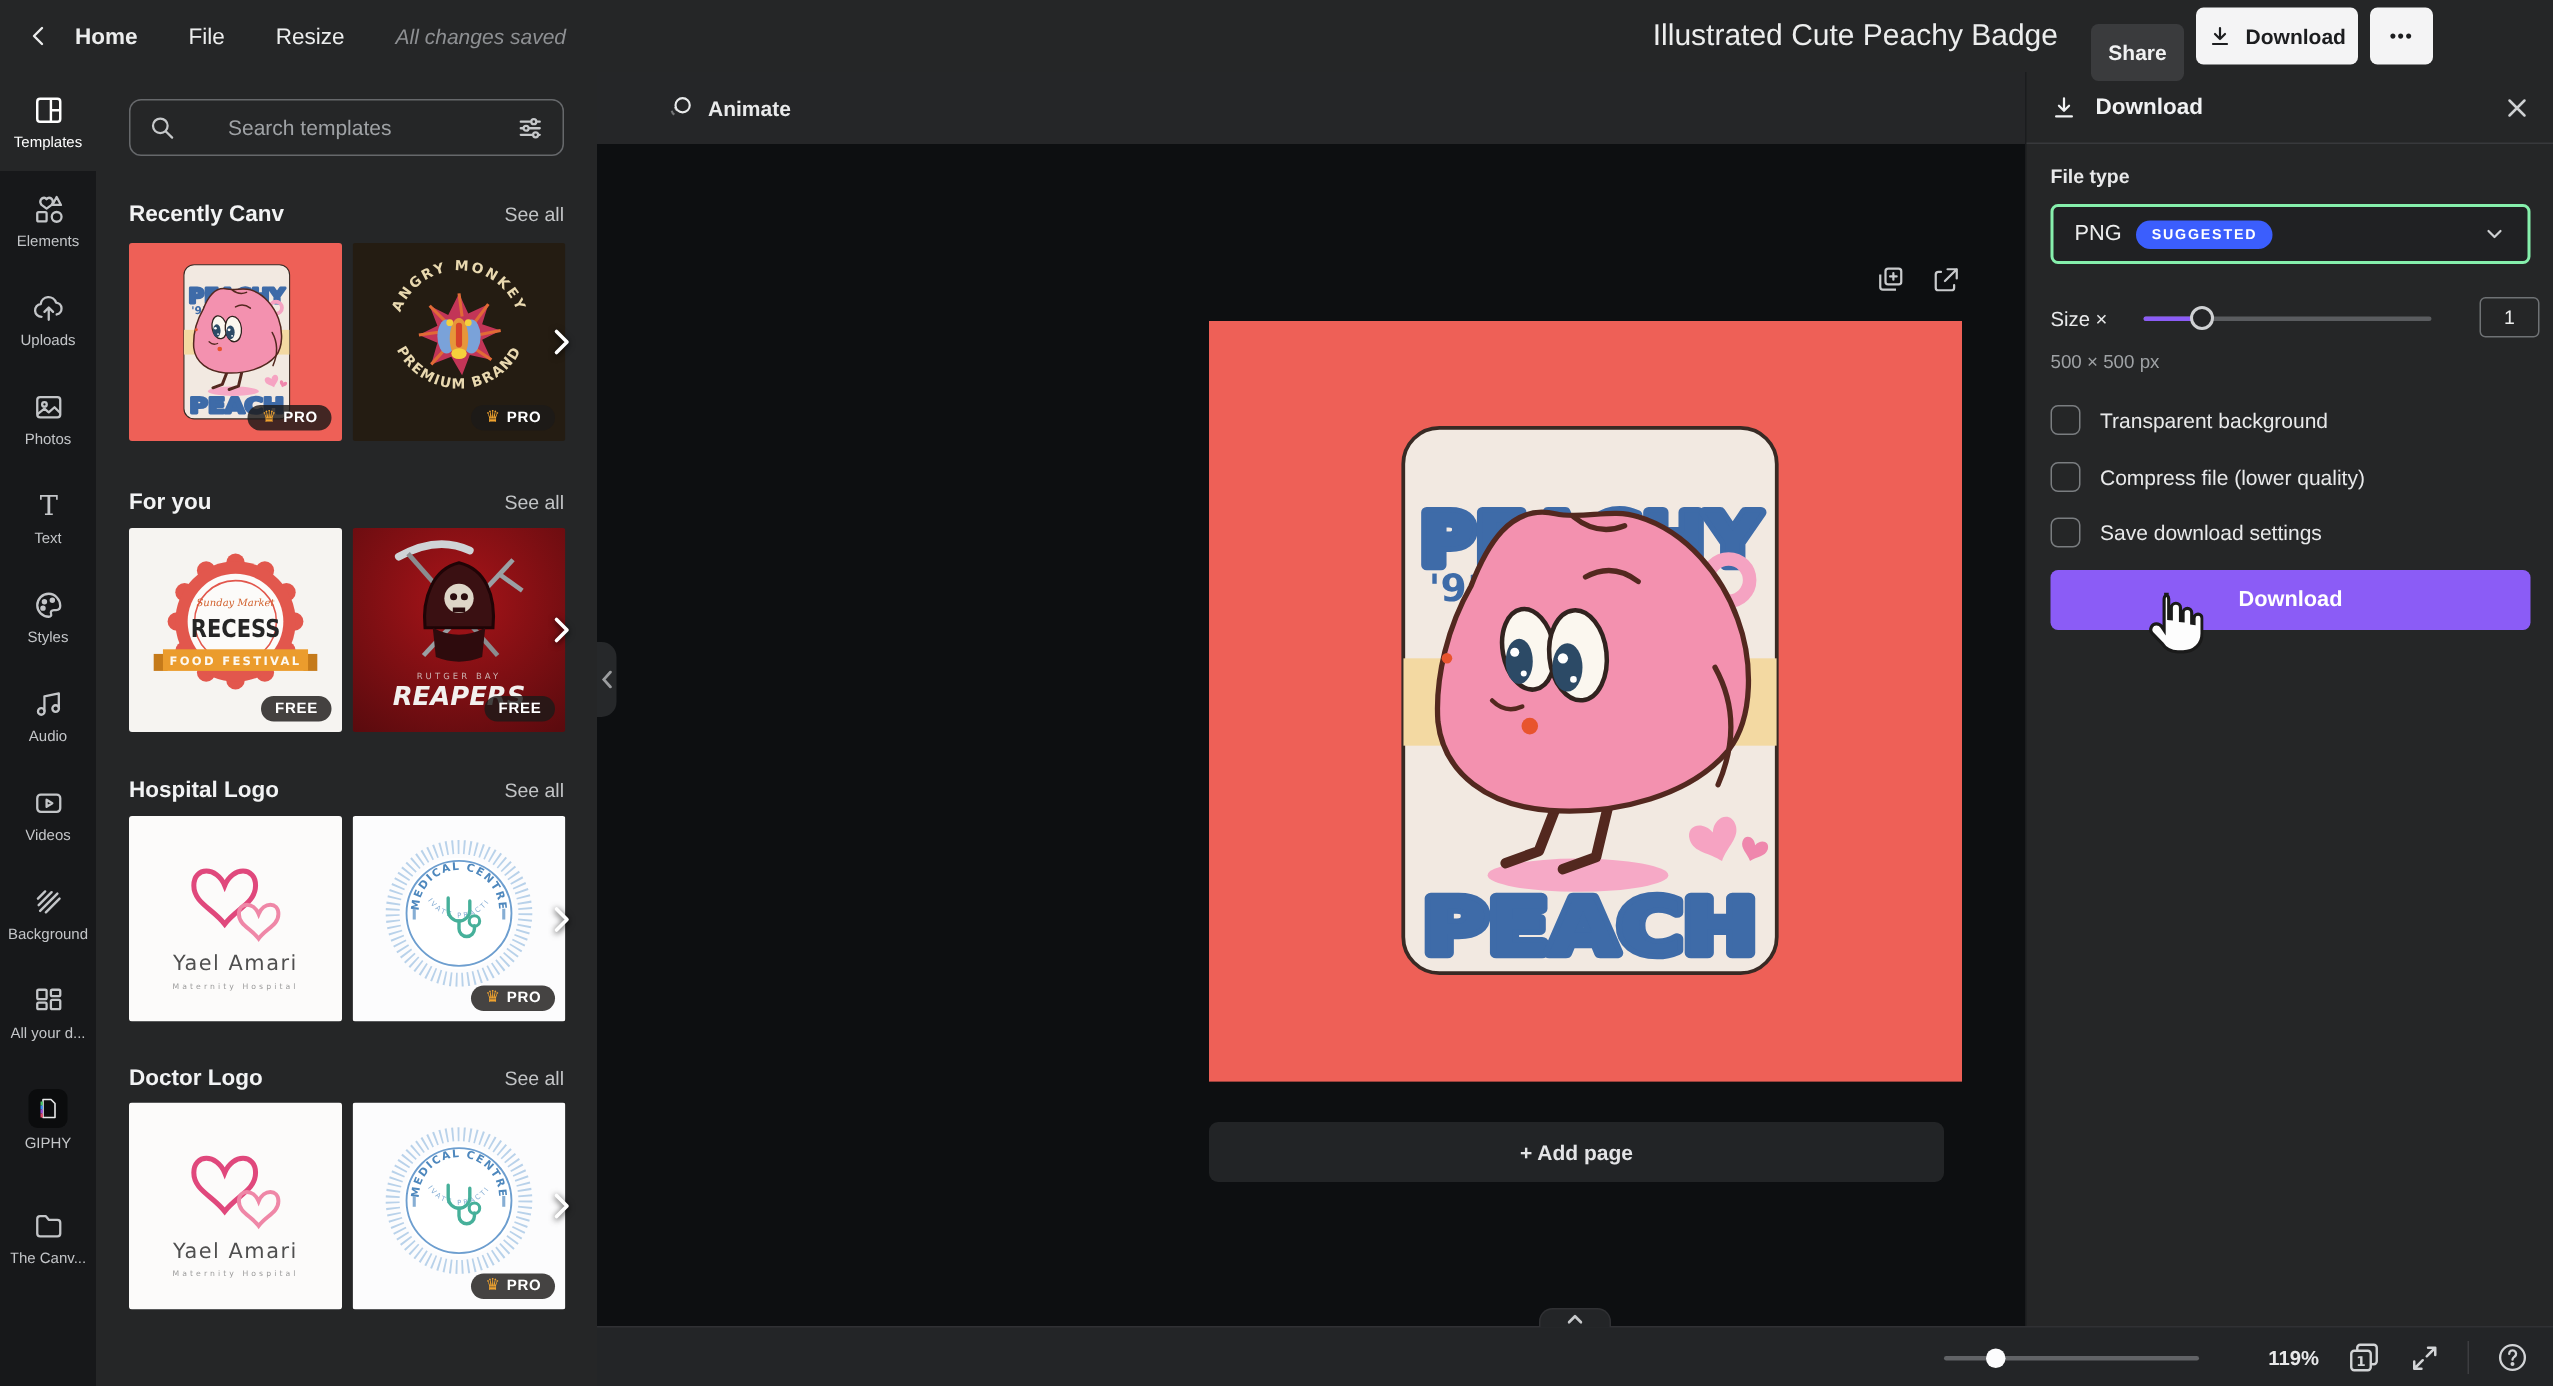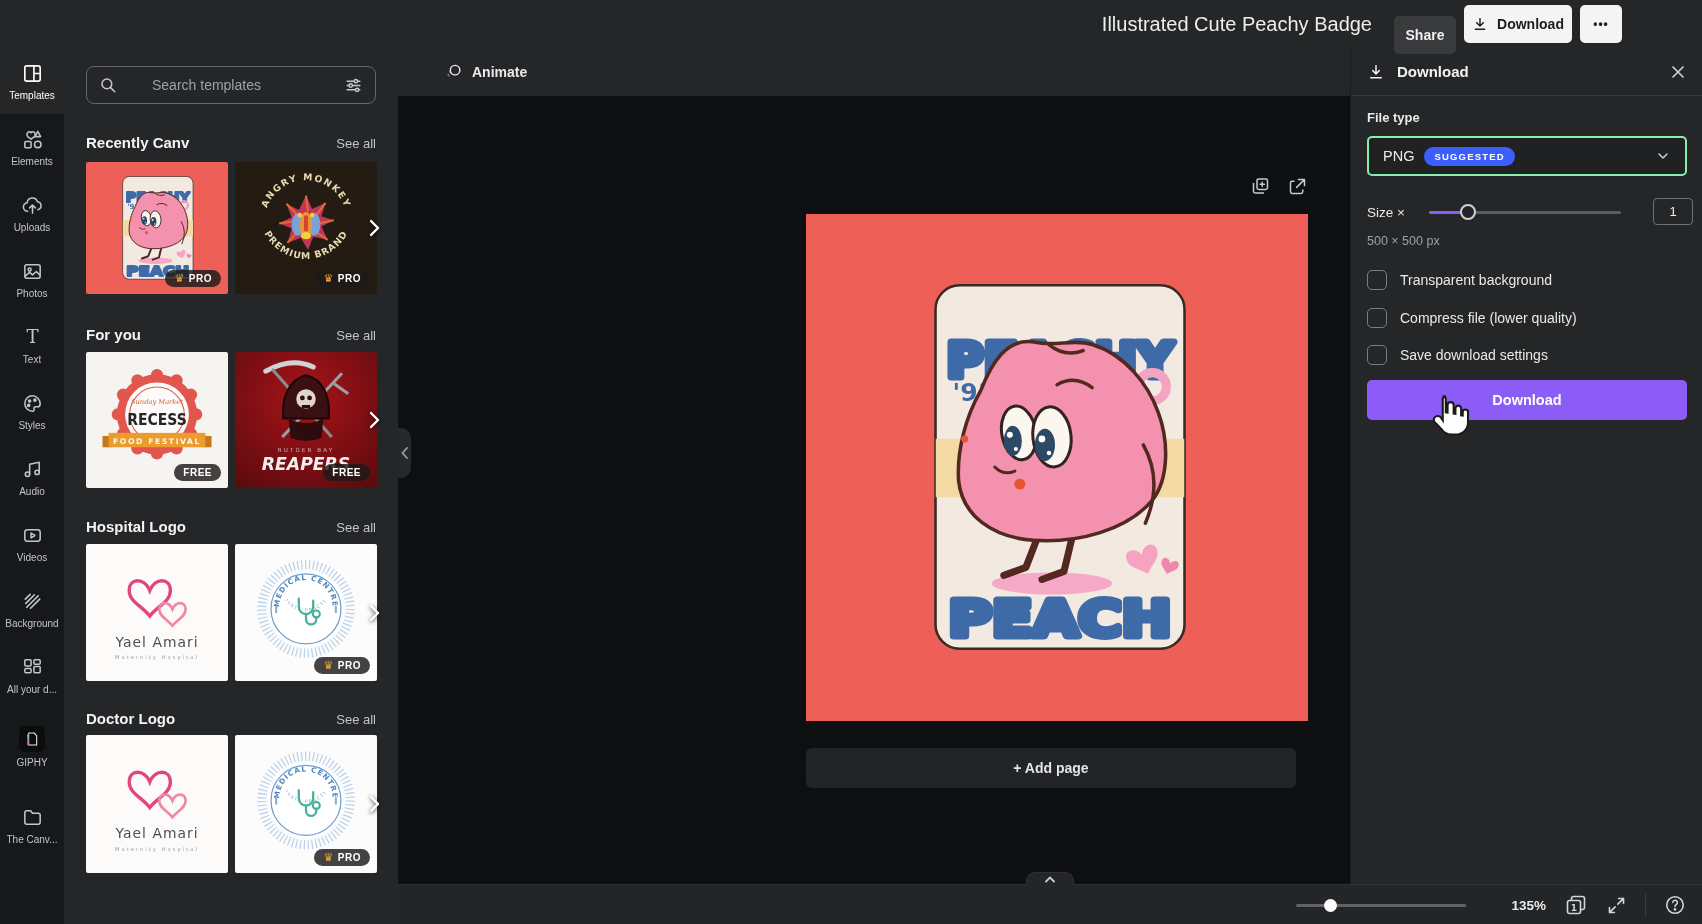--- a/index.html
+++ b/index.html
@@ -233,20 +233,31 @@
       <path d="M 62,54 v8 a 7,7 0 0 0 14,0 v-6" fill="none" stroke="#46b09a" stroke-width="2.2" stroke-linecap="round"></path>
       <path d="M 69,69 v5 a 5,5 0 0 0 10,0 v-2" fill="none" stroke="#46b09a" stroke-width="2.2" stroke-linecap="round"></path>
       <circle cx="79" cy="69" r="3.4" fill="none" stroke="#46b09a" stroke-width="2"></circle>
     </g>
   </defs>
 </svg>
 
 <div id="app">
 
   <div class="topbar">
+    <div class="topbar-left">
+      <div class="tb-item tb-home">
+        <svg class="ic" width="16" height="16" viewBox="0 0 24 24" fill="none" stroke="#eceded" stroke-width="2.4" stroke-linecap="round" stroke-linejoin="round">
+            <path d="M15 4l-8 8 8 8"></path>
+          </svg>
+        <span>Home</span>
+      </div>
+      <div class="tb-item">File</div>
+      <div class="tb-item">Resize</div>
+      <div class="saved-status">All changes saved</div>
+    </div>
     <div class="topbar-right">
       <div class="doc-title">Illustrated Cute Peachy Badge</div>
       <div class="btn btn-share">Share</div>
       <div class="btn btn-download-top">
         <svg class="ic" width="16" height="16" viewBox="0 0 24 24" fill="none" stroke="#1c1d1f" stroke-width="2.2" stroke-linecap="round" stroke-linejoin="round">
             <path d="M12 4v11M7 10l5 5 5-5M5 20h14"></path>
           </svg>
         <span>Download</span>
       </div>
       <div class="btn btn-more">•••</div>
@@ -571,21 +582,21 @@
       <svg class="ic" width="10" height="7" viewBox="0 0 10 7" fill="none" stroke="#c7c9cb" stroke-width="1.8" stroke-linecap="round" stroke-linejoin="round">
           <path d="M1 5.5L5 1.5l4 4"></path>
         </svg>
     </div>
     <div class="bb-notes">Notes</div>
     <div class="bb-right">
       <div class="zoom-slider">
         <div class="ztrack"></div>
           <div class="zthumb"></div>
       </div>
-      <div class="zoom-pct">135%</div>
+      <div class="zoom-pct">119%</div>
       <div class="bb-icon">
         <svg class="ic" width="24" height="24" viewBox="0 0 24 24" fill="none" stroke="#d2d4d6" stroke-width="1.6">
             <rect x="7.5" y="3.5" width="13" height="13" rx="2"></rect>
             <rect x="3.5" y="7.5" width="13" height="13" rx="2" fill="#232527"></rect>
             <text x="10" y="17.5" text-anchor="middle" font-family="DejaVu Sans" font-size="9" font-weight="bold" fill="#d2d4d6" stroke="none">1</text>
           </svg>
       </div>
       <div class="bb-icon">
         <svg class="ic" width="21" height="21" viewBox="0 0 24 24" fill="none" stroke="#d2d4d6" stroke-width="1.9" stroke-linecap="round" stroke-linejoin="round">
             <path d="M14.5 4H20v5.5M20 4l-6.5 6.5M9.5 20H4v-5.5M4 20l6.5-6.5"></path>

